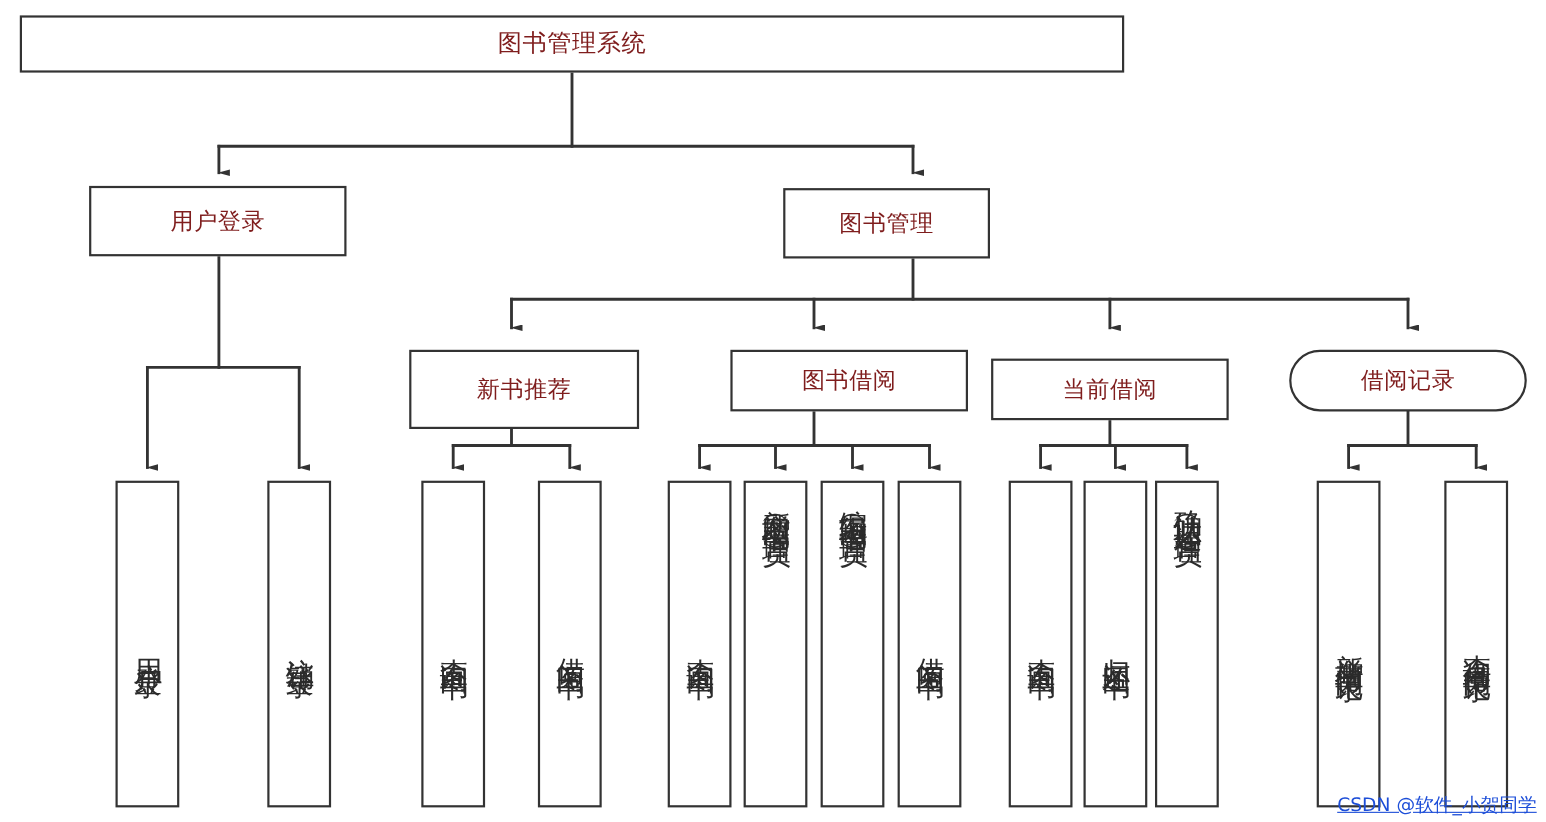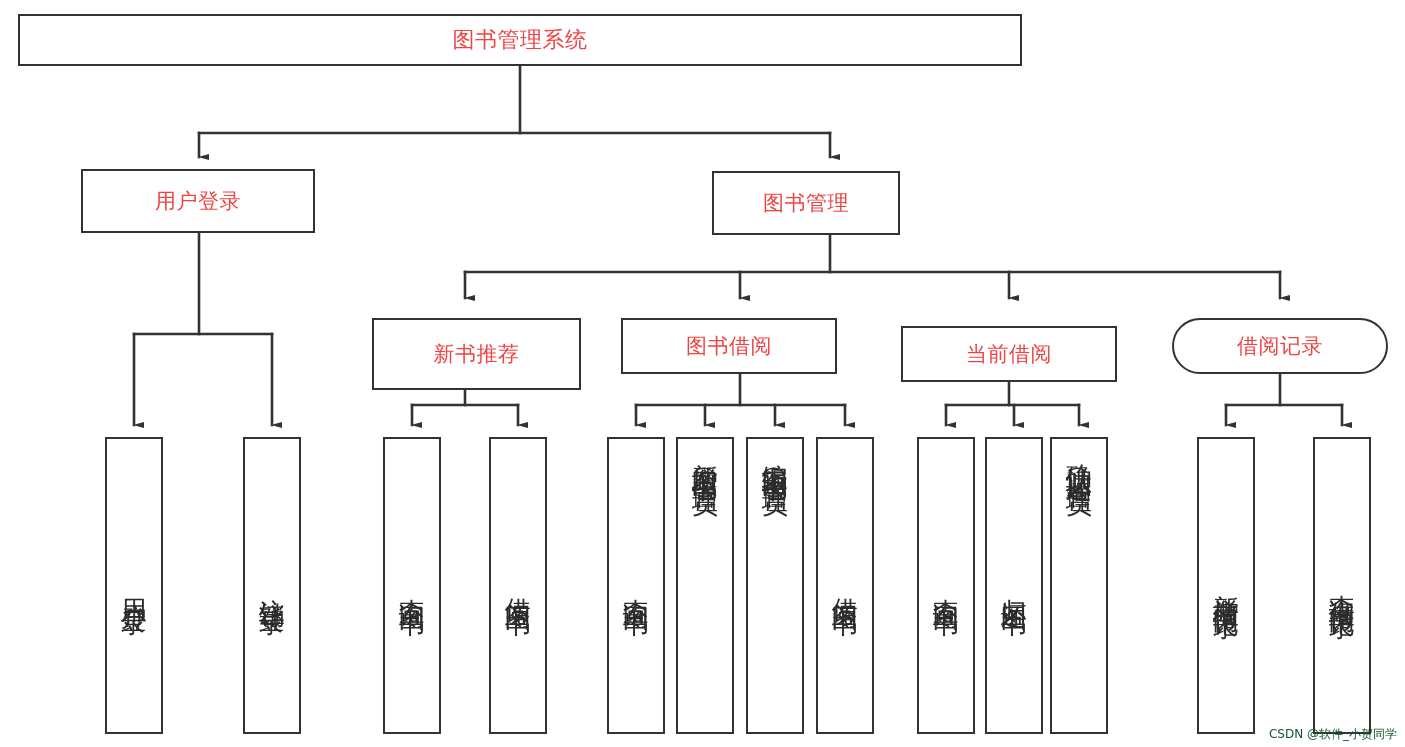--- a/index.html
+++ b/index.html
@@ -21,21 +21,21 @@
     border:2px solid #333333;
     display:flex;
     align-items:center;
     justify-content:center;
     color:#2b2b2b;
   }
   .node .label{
     display:block;
     text-align:center;
     line-height:1.26;
-    color:#ef4444;
+    color:#7f1d1d;
     letter-spacing:0.5px;
   }
   
   .node.horiz .label{
     font-size:21px;
     white-space:nowrap;
   }
   .node.root .label{font-size:22px;}
 
   
@@ -53,25 +53,26 @@
     white-space:nowrap;
     color:#2b2b2b;
   }
   
   .node.leaf.center-v{align-items:center;padding-top:0;}
 
   #watermark{
     position:absolute;
     right:8px;
     bottom:4px;
-    font-size:12px;
-    color:#14532d;
+    font-size:17px;
+    color:#1d4ed8;
     white-space:nowrap;
     font-family:"DejaVu Sans","Liberation Sans",sans-serif;
     pointer-events:none;
+    text-decoration:underline;
   }
 </style>
 </head>
 <body>
 
 <div id="diagram-root">
 
   <svg id="edges" viewBox="0 0 1405 747" xmlns="http://www.w3.org/2000/svg">
     <defs>
       <marker id="arrow" markerWidth="10" markerHeight="12" refX="3" refY="10" orient="auto" markerUnits="userSpaceOnUse">
@@ -131,21 +132,21 @@
   </div>
 
   <div class="node horiz" style="left:712px;top:171px;width:188px;height:64px;">
     <span class="label">图书管理</span>
   </div>
 
   <div class="node horiz" style="left:372px;top:318px;width:209px;height:72px;">
     <span class="label">新书推荐</span>
   </div>
 
-  <div class="node horiz" style="left:621px;top:318px;width:216px;height:56px;">
+  <div class="node horiz" style="left:664px;top:318px;width:216px;height:56px;">
     <span class="label">图书借阅</span>
   </div>
 
   <div class="node horiz" style="left:901px;top:326px;width:216px;height:56px;">
     <span class="label">当前借阅</span>
   </div>
 
   <div class="node horiz" style="left:1172px;top:318px;width:216px;height:56px;border-radius:28px;">
     <span class="label">借阅记录</span>
   </div>

